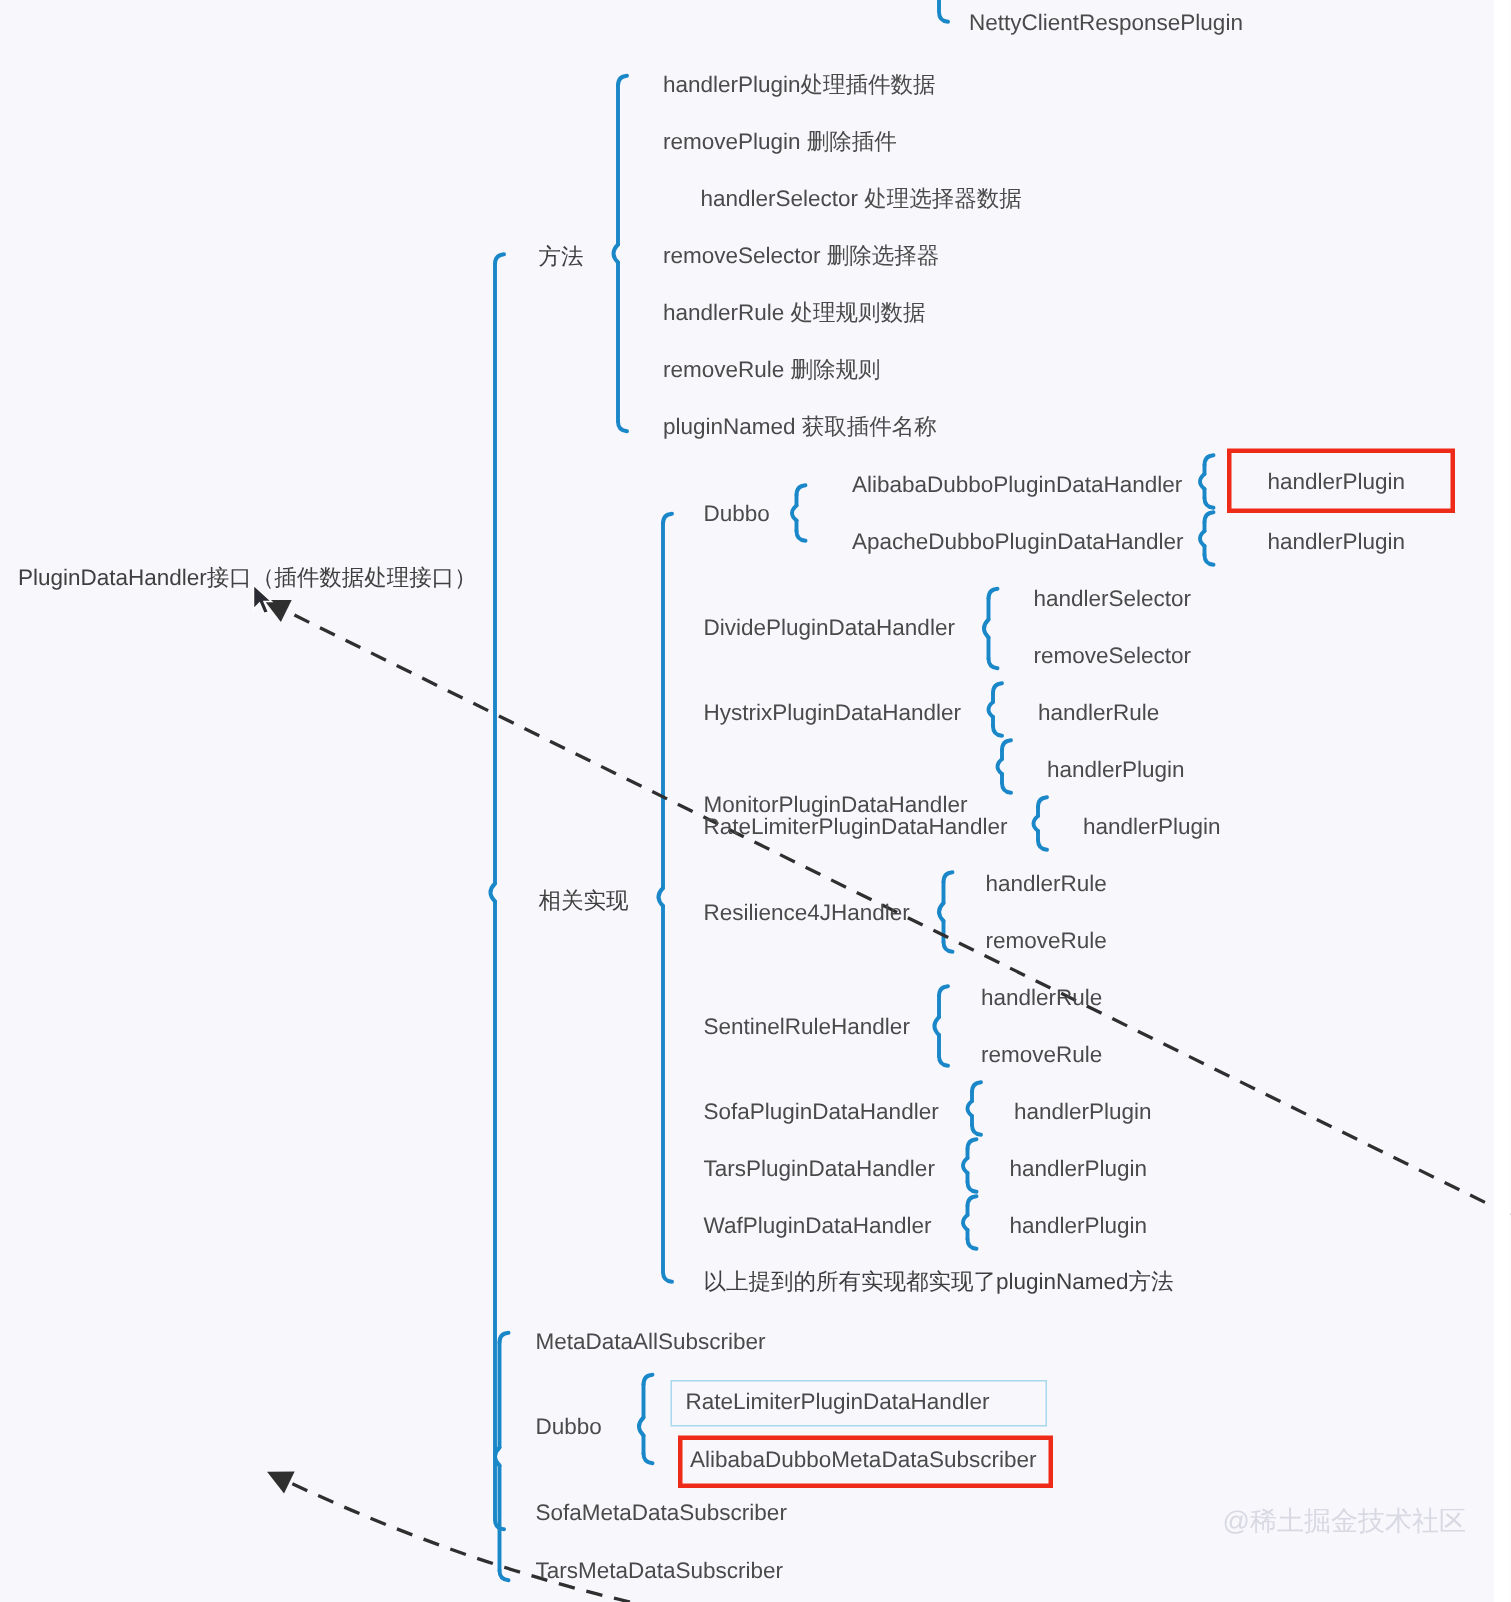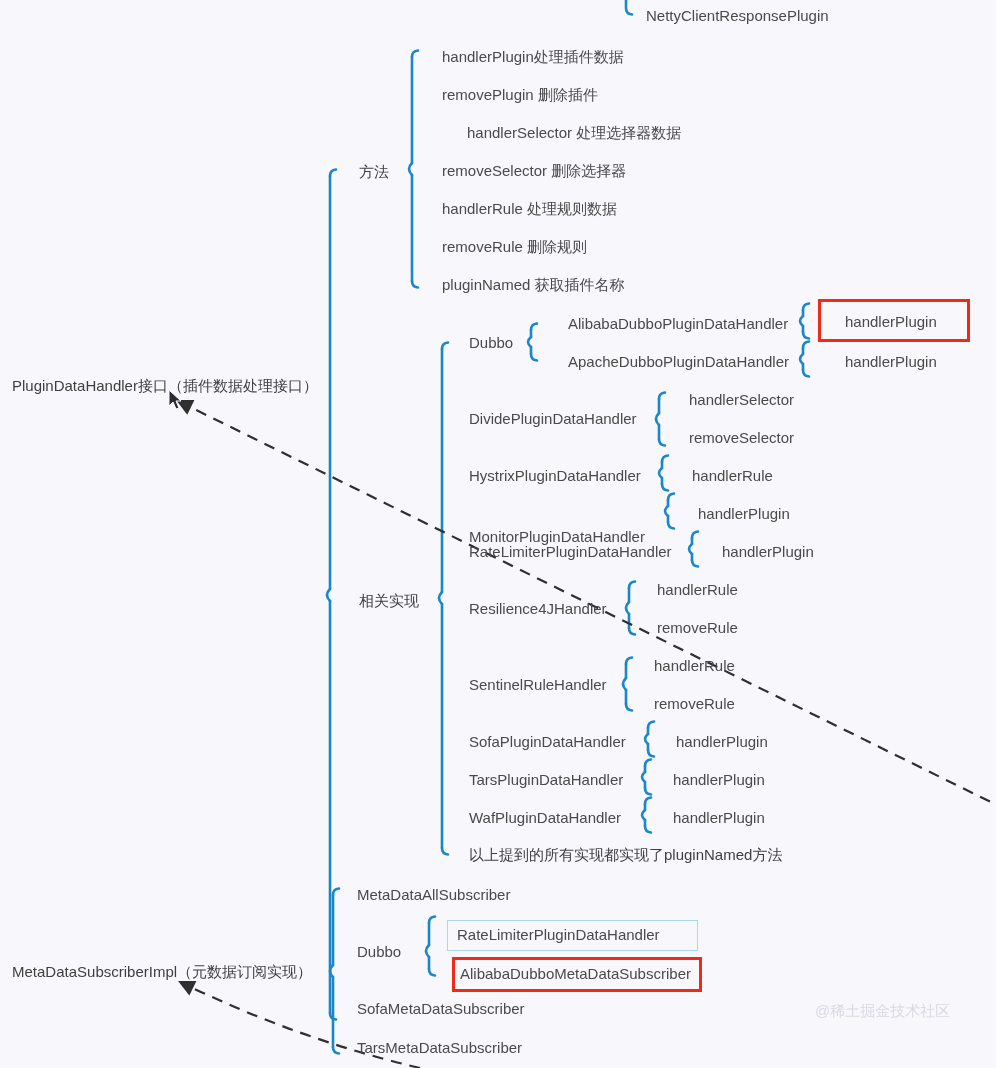--- a/index.html
+++ b/index.html
@@ -56,21 +56,21 @@
   }
   .hl-blue {
     position: absolute;
     border: 1.5px solid #a8d8ec;
     background: transparent;
     box-sizing: border-box;
   }
   .watermark {
     position: absolute;
     color: #d8d9e2;
-    font-size: 15px;
+    font-size: 18px;
     white-space: nowrap;
   }
   .cursor {
     position: absolute;
     width: 16px;
     height: 22px;
   }
 </style>
 </head>
 <body>
@@ -248,21 +248,20 @@
   <div class="node" style="left:676px; top:733px;">handlerPlugin</div>
 
   <div class="node" style="left:469px; top:771px;">TarsPluginDataHandler</div>
   <div class="node" style="left:673px; top:771px;">handlerPlugin</div>
 
   <div class="node" style="left:469px; top:809px;">WafPluginDataHandler</div>
   <div class="node" style="left:673px; top:809px;">handlerPlugin</div>
 
   <div class="node cjk" style="left:469px; top:846px;">以上提到的所有实现都实现了pluginNamed方法</div>
 
-  <div class="node root-label cjk" style="left:12px; top:963px;">MetaDataSubscriberImpl（元数据订阅实现）</div>
 
   <div class="node" style="left:357px; top:886px;">MetaDataAllSubscriber</div>
   <div class="node" style="left:357px; top:943px;">Dubbo</div>
   <div class="node" style="left:457px; top:926px;">RateLimiterPluginDataHandler</div>
   <div class="node" style="left:460px; top:965px;">AlibabaDubboMetaDataSubscriber</div>
   <div class="node" style="left:357px; top:1000px;">SofaMetaDataSubscriber</div>
   <div class="node" style="left:357px; top:1039px;">TarsMetaDataSubscriber</div>
 
   <div class="watermark" style="left:815px; top:1002px;">@稀土掘金技术社区</div>
 

